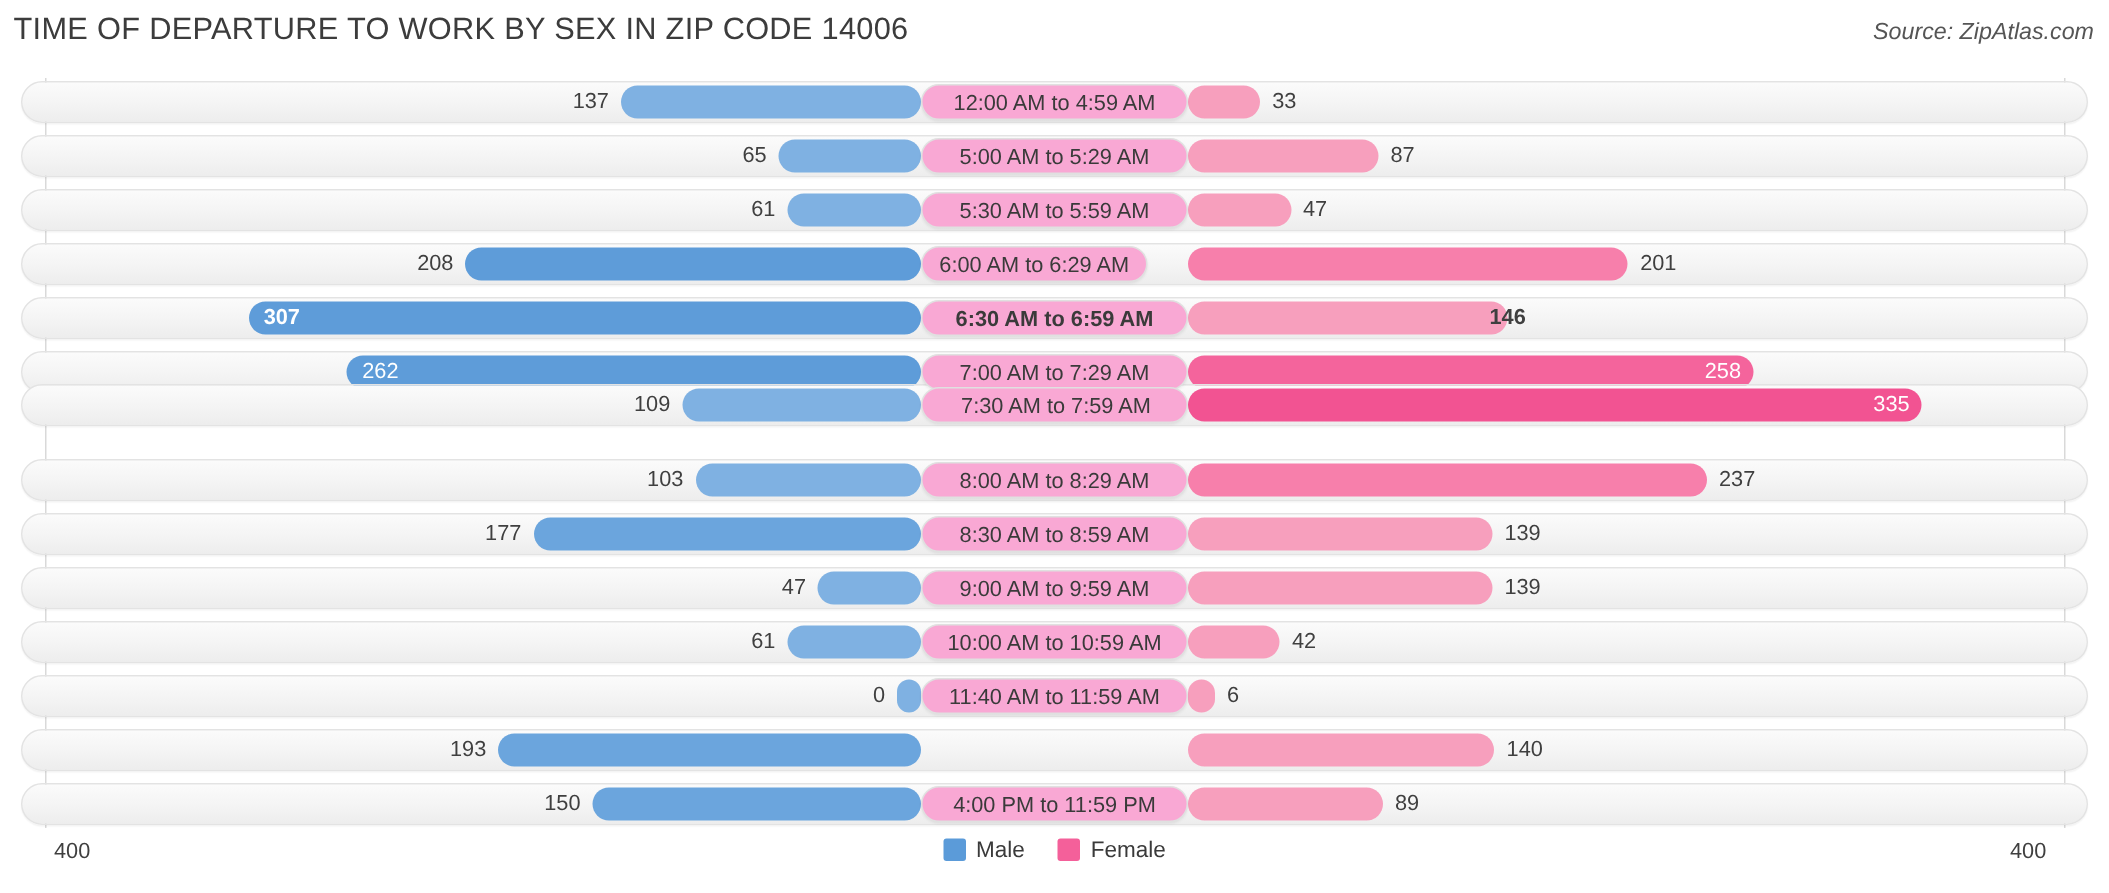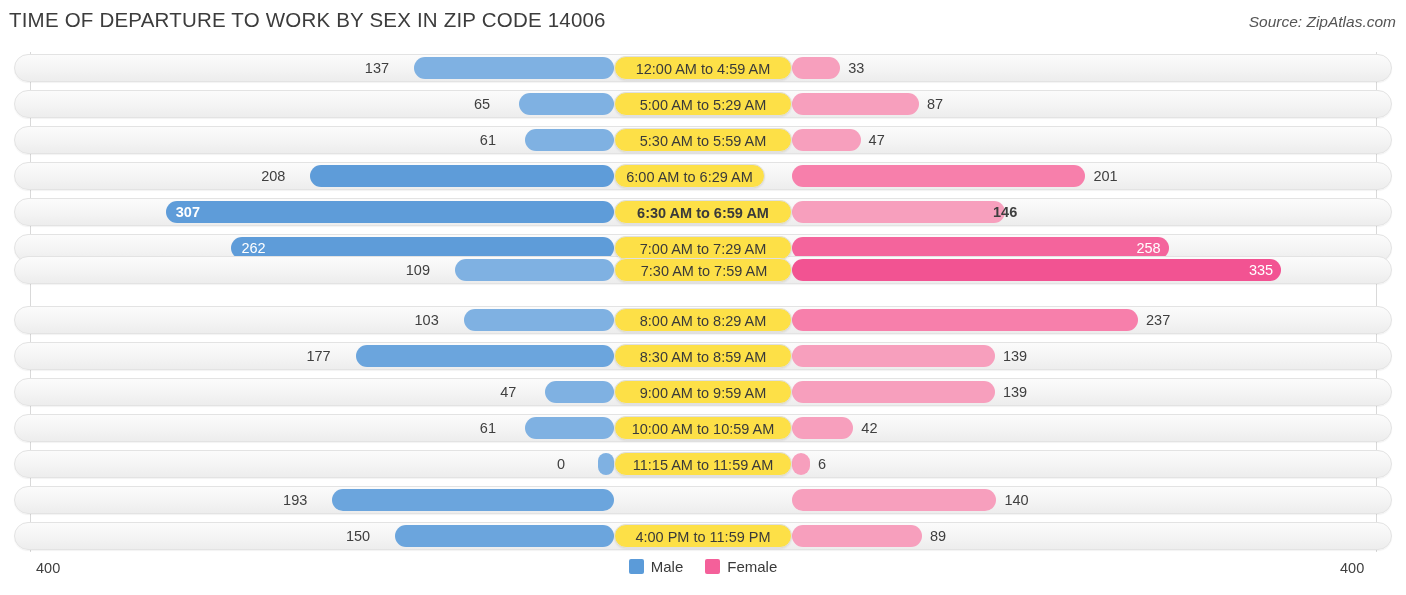--- a/index.html
+++ b/index.html
@@ -76,30 +76,30 @@
   .val {
     position: absolute;
     top: 3px;
     height: 22px;
     line-height: 22px;
     font-size: 14.5px;
     color: #3f3f3f;
     white-space: nowrap;
   }
   .val.inside { color: #ffffff; }
-  .val-male   { text-align: center; }
+  .val-male   { text-align: right; }
   .val-female { text-align: left; }
 
   
   .cat-pill {
     position: absolute;
     top: 2px;
     height: 24px;
     line-height: 24px;
-    background: #fde047;
+    background: #f9a8d4;
     border: 1px solid #e0e0e0;
     border-radius: 12px;
     font-size: 14.5px;
     color: #3a3a3a;
     text-align: center;
     white-space: nowrap;
     box-shadow: 0 1px 2px rgba(0,0,0,0.07);
     z-index: 5;
     padding: 0 10px;
   }
@@ -234,21 +234,21 @@
         <div class="bar bar-female" style="left: 778px; width: 61.32px; background: rgb(247, 159, 189);"></div>
         <div class="val val-female" style="left: 847.32px; width: 60px;">42</div>
         <div class="cat-pill" style="left: 600px; width: 178px;">10:00 AM to 10:59 AM</div>
       </div>
       <div class="bar-row" style="top: 398px;">
         <div class="row-track"></div>
         <div class="bar bar-male" style="left: 584px; width: 16px; background: rgb(127, 177, 226);"></div>
         <div class="val val-male" style="left: 518px; width: 58px;">0</div>
         <div class="bar bar-female" style="left: 778px; width: 18px; background: rgb(247, 159, 189);"></div>
         <div class="val val-female" style="left: 804px; width: 60px;">6</div>
-        <div class="cat-pill" style="left: 600px; width: 178px;">11:15 AM to 11:59 AM</div>
+        <div class="cat-pill" style="left: 600px; width: 178px;">11:40 AM to 11:59 AM</div>
       </div>
       <div class="bar-row" style="top: 434px;">
         <div class="row-track"></div>
         <div class="bar bar-male" style="left: 318.22px; width: 281.78px; background: rgb(107, 165, 221);"></div>
         <div class="val val-male" style="left: 252.22px; width: 58px;">193</div>
         <div class="bar bar-female" style="left: 778px; width: 204.4px; background: rgb(247, 159, 189);"></div>
         <div class="val val-female" style="left: 990.4px; width: 60px;">140</div>
       </div>
       <div class="bar-row" style="top: 470px;">
         <div class="row-track"></div>

